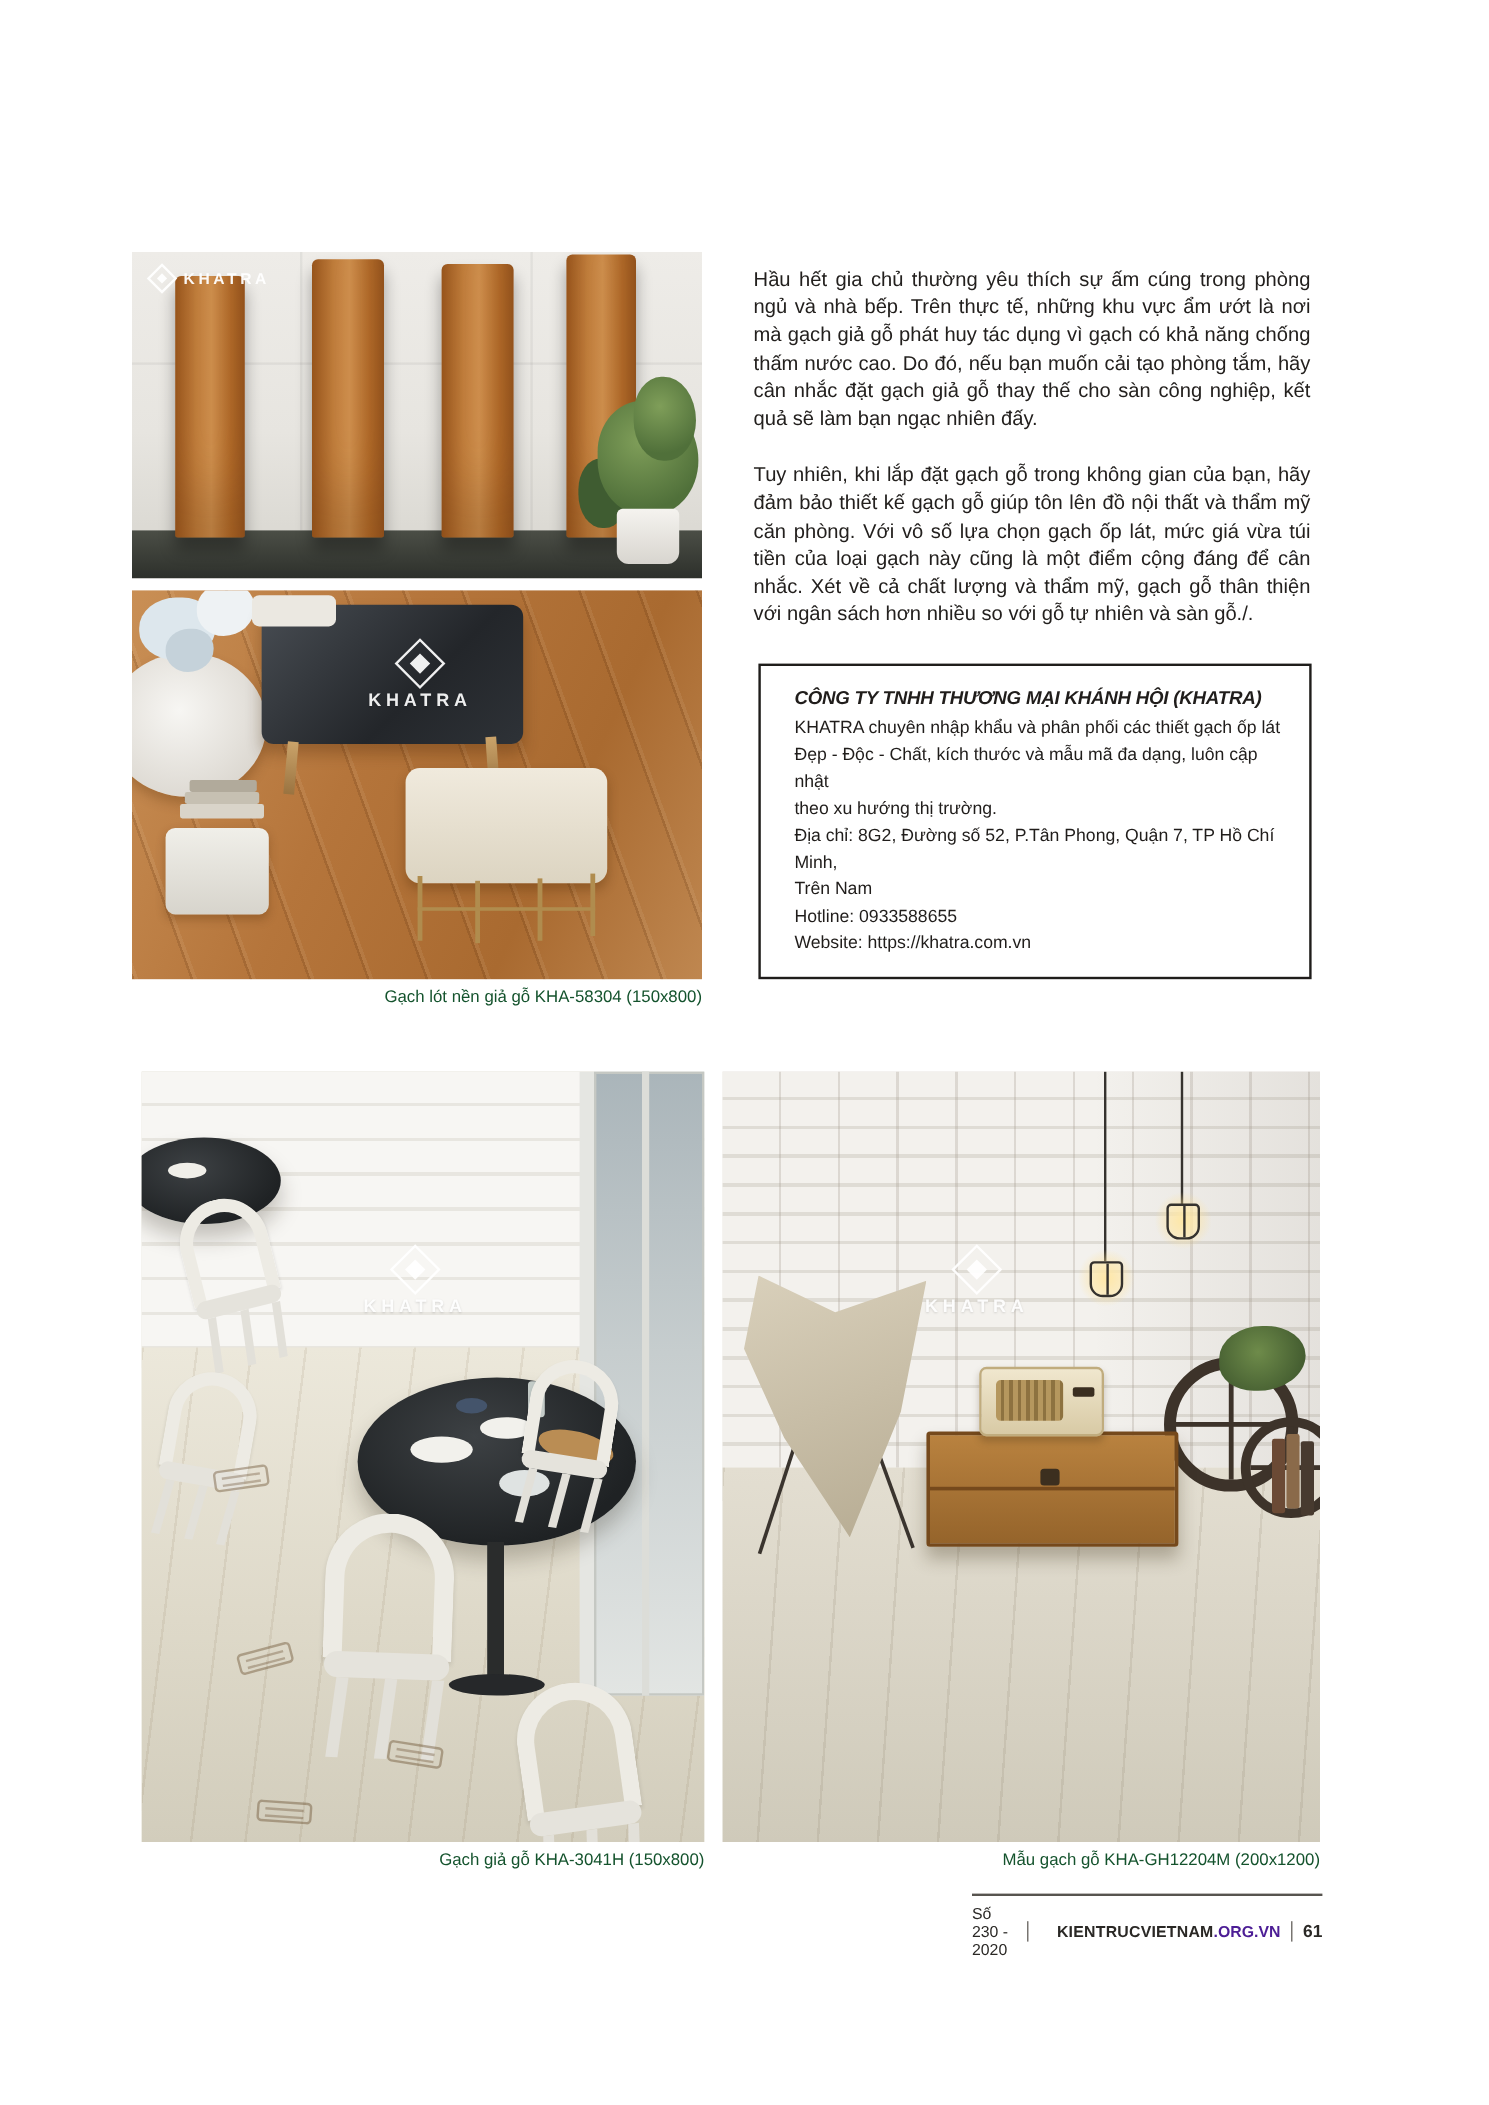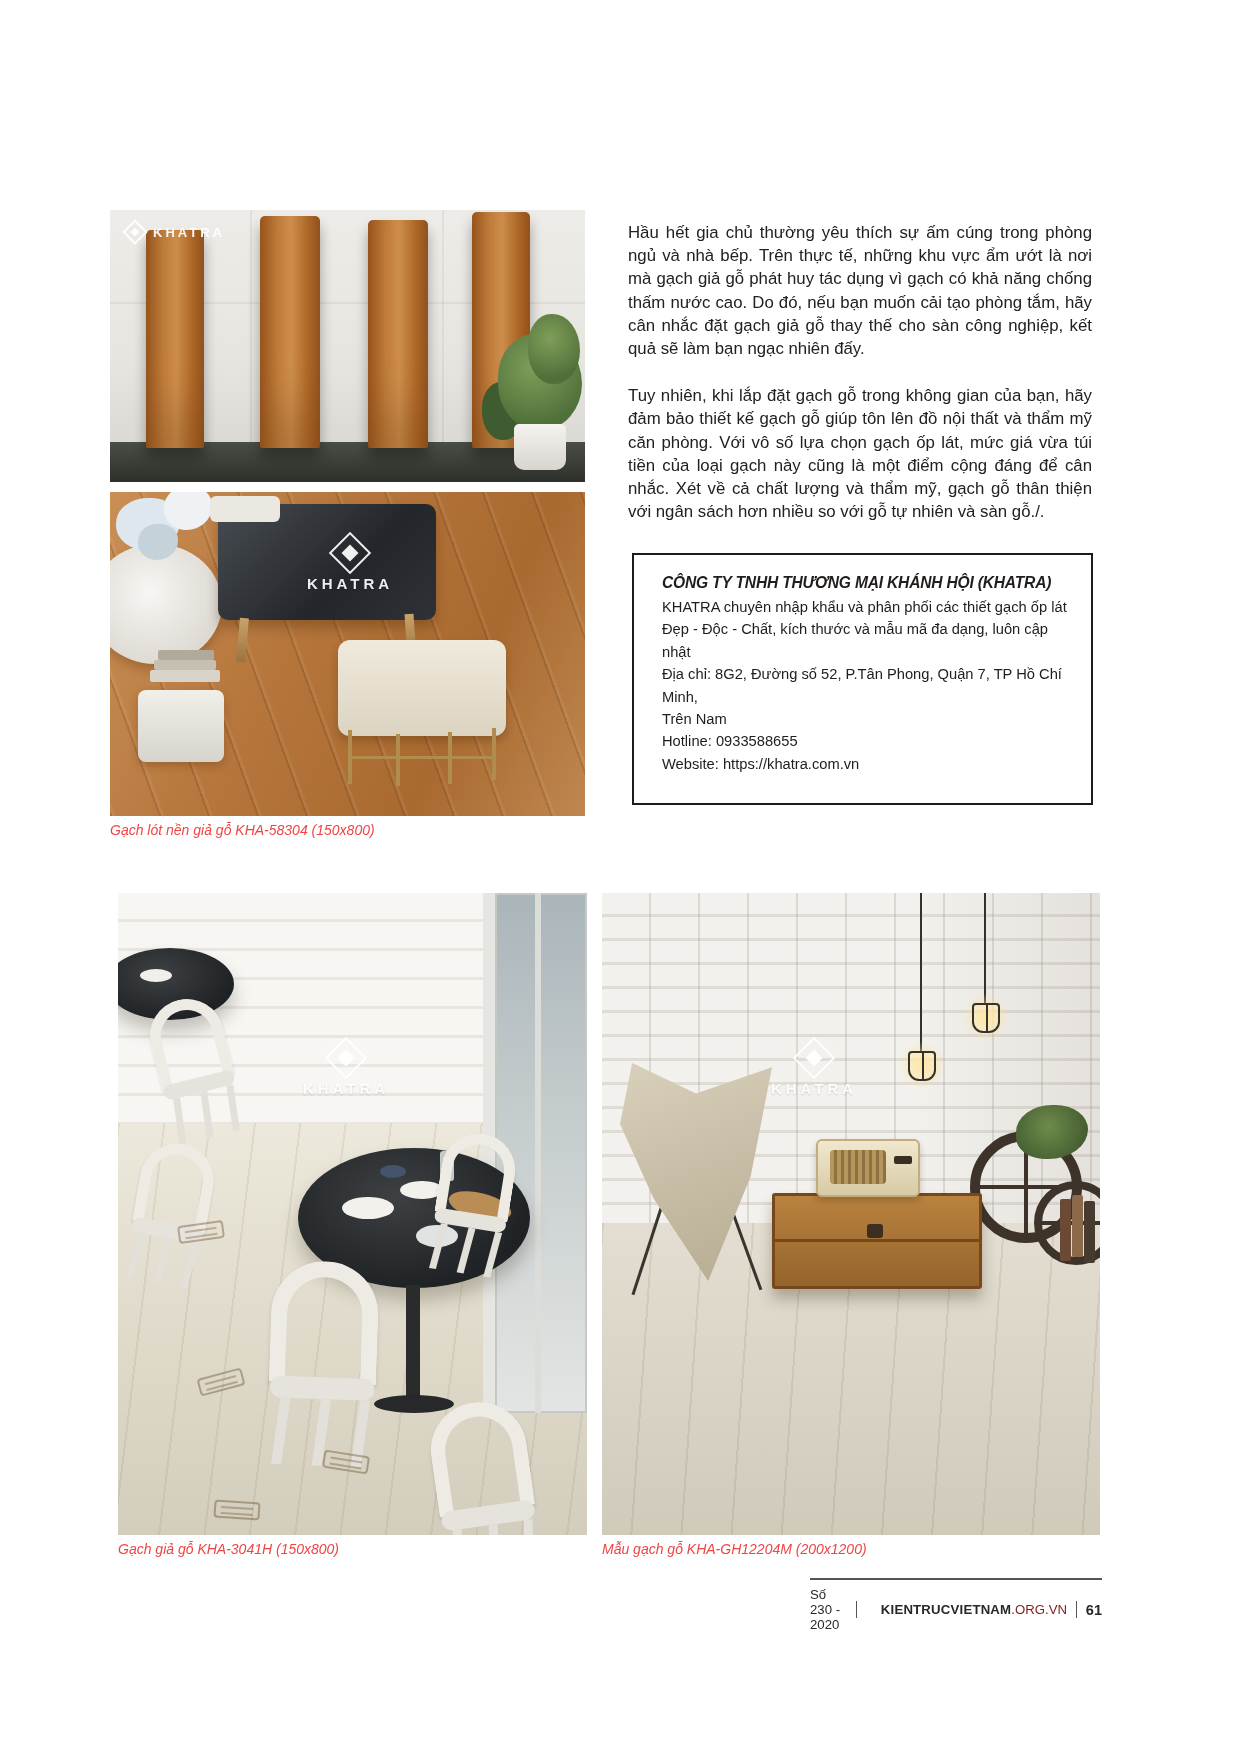--- a/index.html
+++ b/index.html
@@ -124,30 +124,30 @@
   
   .article { position:absolute; left:628px; top:221px; width:464px; font-size:16.8px; line-height:23.2px;
              text-align:justify; color:#23201e; }
   .article p + p { margin-top:24px; }
 
   .info-box { position:absolute; left:632px; top:553px; width:461px; min-height:252px;
               border:2px solid #1f1d1b; padding:19px 14px 16px 28px; }
   .info-box .ttl { font-size:15.6px; font-weight:bold; letter-spacing:-.2px; margin-bottom:4px;font-style:italic; }
   .info-box .line { font-size:14.7px; line-height:22.4px; }
 
-  .caption { position:absolute; font-style:italic; font-size:14px; color:#ef4444; text-align:left; }
+  .caption { position:absolute; font-size:14px; color:#14532d; text-align:right; }
   .cap2 { left:110px; top:822px; width:475px; }
   .cap3 { left:118px; top:1541px; width:469px; }
   .cap4 { left:602px; top:1541px; width:498px; }
 
   .footer { position:absolute; left:810px; top:1578px; width:292px; border-top:2px solid #57544f;
             display:flex; align-items:center; gap:9px; padding-top:7px; font-size:13.2px; color:#2a2825; }
   .footer .sep { width:2px; height:17px; background:#57544f; }
   .f-site { font-weight:bold; letter-spacing:.2px;margin-left:15px; }
-  .f-suffix { color:#7f1d1d; }
+  .f-suffix { color:#4c1d95;font-weight:bold; }
   .f-page { font-weight:bold; font-size:14.5px; }
 </style>
 </head>
 <body>
 
 <div class="page">
 
   <figure class="photo p1">
     <span class="p1-hseam"></span>
     <span class="p1-seam" style="left:140px"></span>
@@ -202,20 +202,21 @@
 
   <section class="article">
     <p>Hầu hết gia chủ thường yêu thích sự ấm cúng trong phòng ngủ và nhà bếp. Trên thực tế, những khu vực ẩm ướt là nơi mà gạch giả gỗ phát huy tác dụng vì gạch có khả năng chống thấm nước cao. Do đó, nếu bạn muốn cải tạo phòng tắm, hãy cân nhắc đặt gạch giả gỗ thay thế cho sàn công nghiệp, kết quả sẽ làm bạn ngạc nhiên đấy.</p>
     <p>Tuy nhiên, khi lắp đặt gạch gỗ trong không gian của bạn, hãy đảm bảo thiết kế gạch gỗ giúp tôn lên đồ nội thất và thẩm mỹ căn phòng. Với vô số lựa chọn gạch ốp lát, mức giá vừa túi tiền của loại gạch này cũng là một điểm cộng đáng để cân nhắc. Xét về cả chất lượng và thẩm mỹ, gạch gỗ thân thiện với ngân sách hơn nhiều so với gỗ tự nhiên và sàn gỗ./.</p>
   </section>
 
   <section class="info-box">
     <div class="ttl">CÔNG TY TNHH THƯƠNG MẠI KHÁNH HỘI (KHATRA)</div>
     <div class="line">KHATRA chuyên nhập khẩu và phân phối các thiết gạch ốp lát</div>
     <div class="line">Đẹp - Độc - Chất, kích thước và mẫu mã đa dạng, luôn cập nhật</div>
+    <div class="line">theo xu hướng thị trường.</div>
     <div class="line">Địa chỉ: 8G2, Đường số 52, P.Tân Phong, Quận 7, TP Hồ Chí Minh,</div>
     <div class="line">Trên Nam</div>
     <div class="line">Hotline: 0933588655</div>
     <div class="line">Website: https://khatra.com.vn</div>
   </section>
 
   <figure class="photo p3">
     <div class="p3-wall"></div>
     <div class="p3-floor"></div>
     <div class="p3-window"></div>

